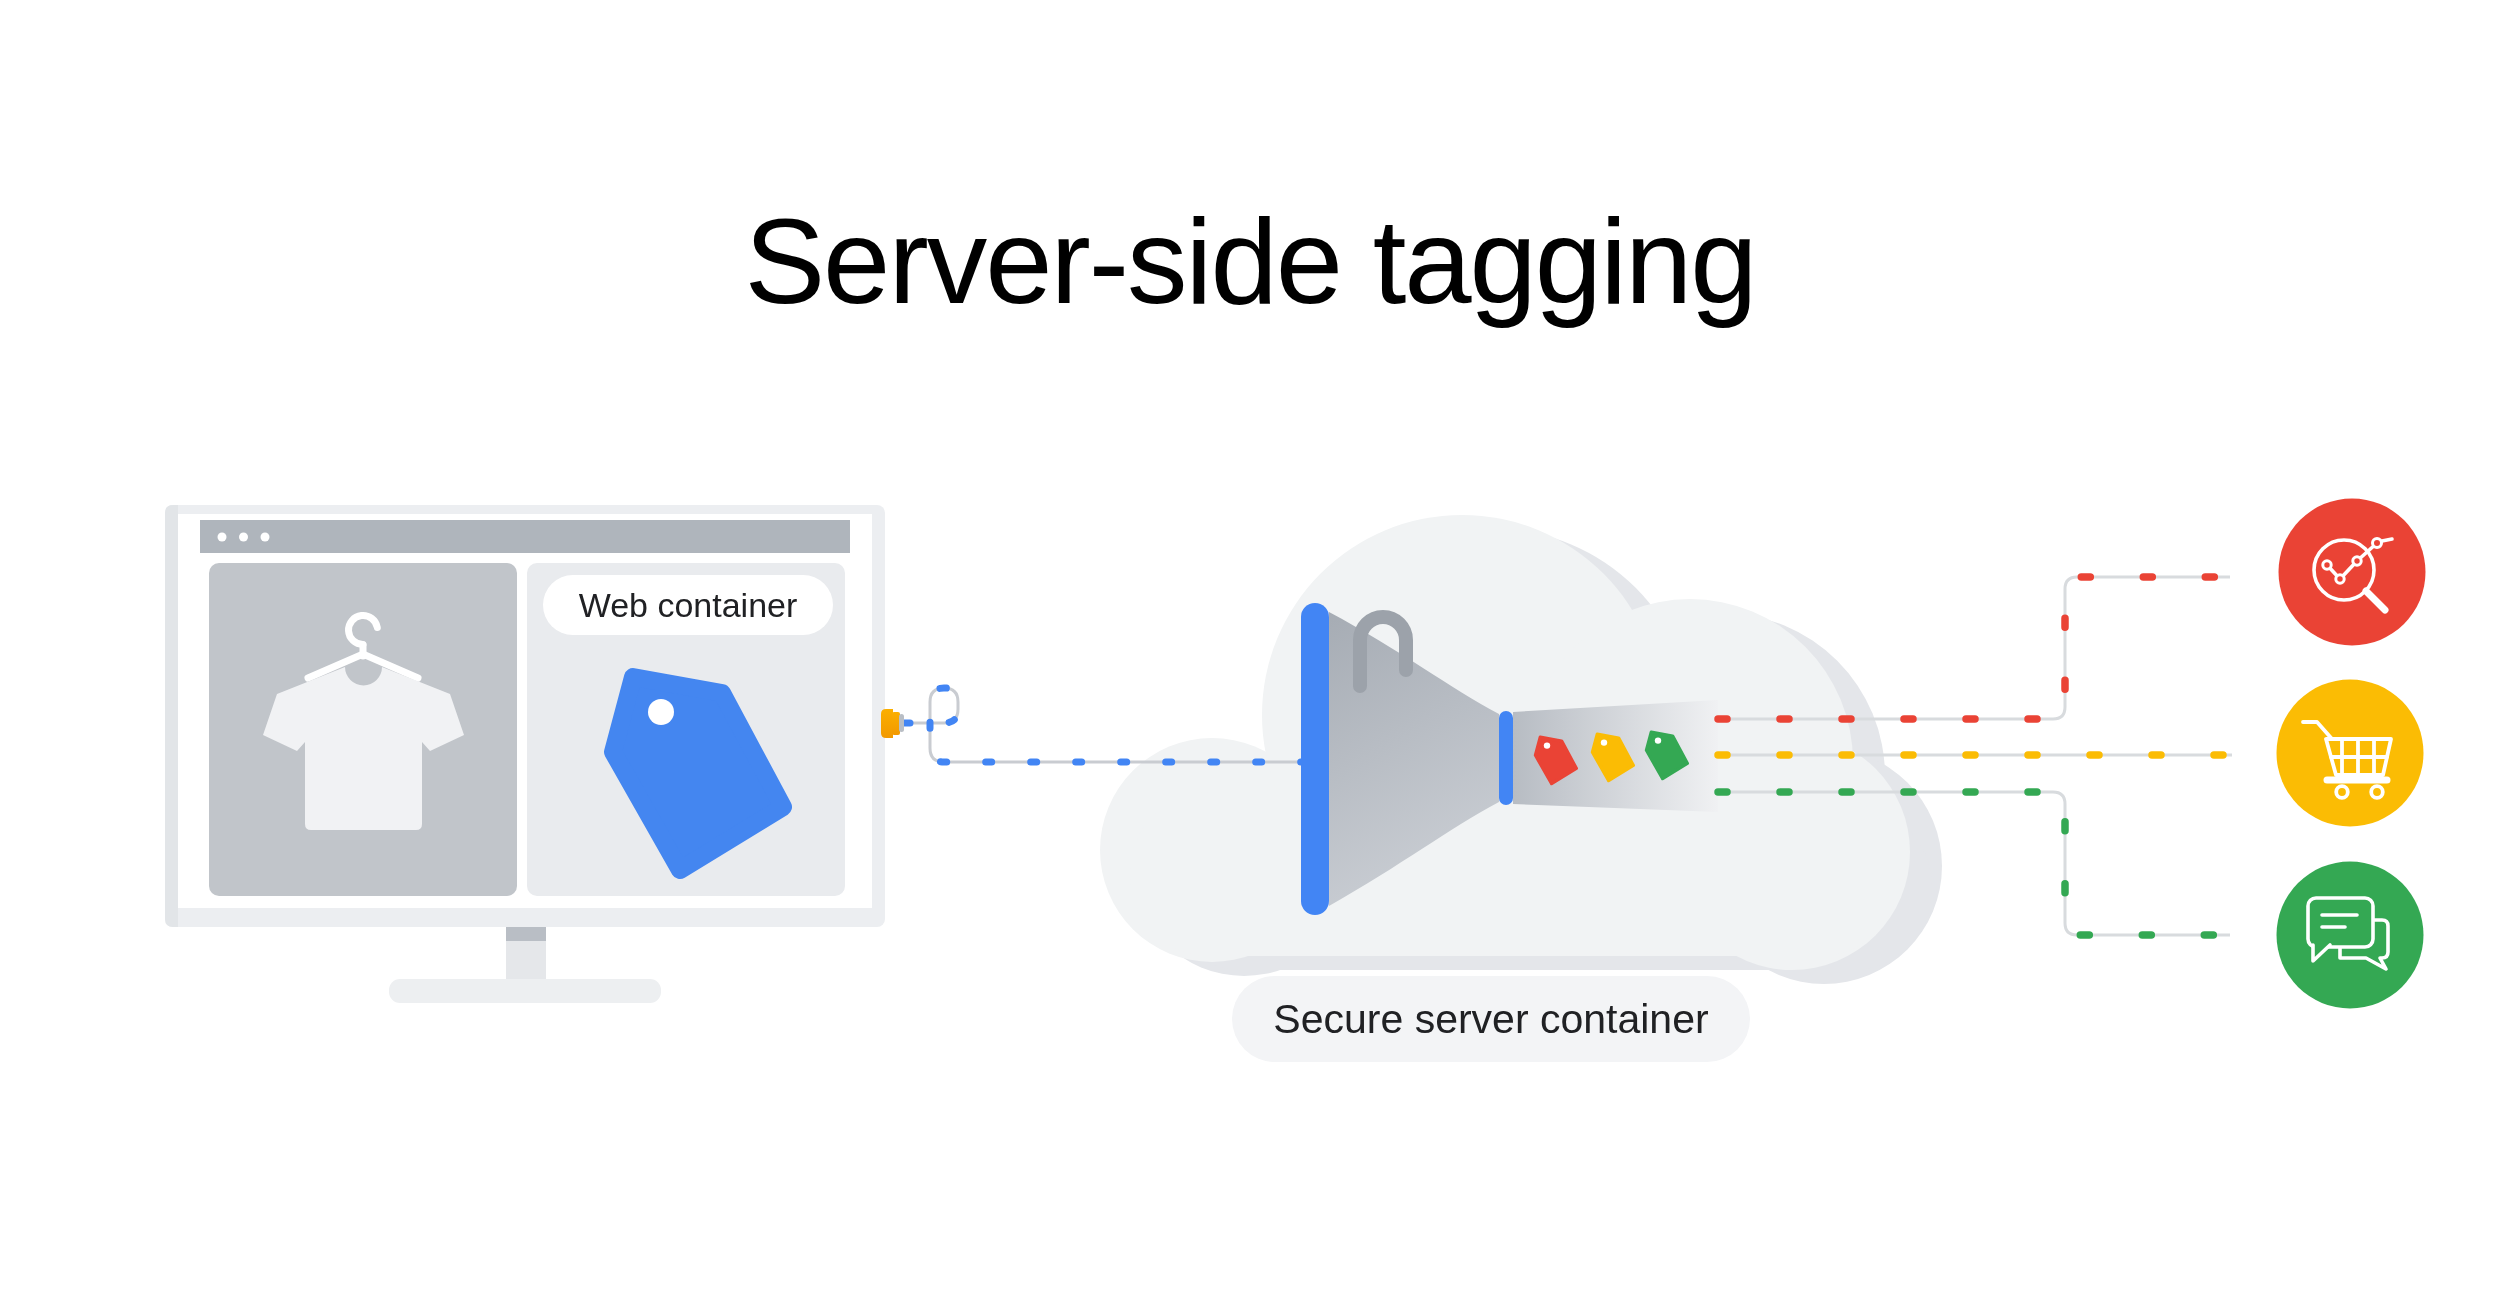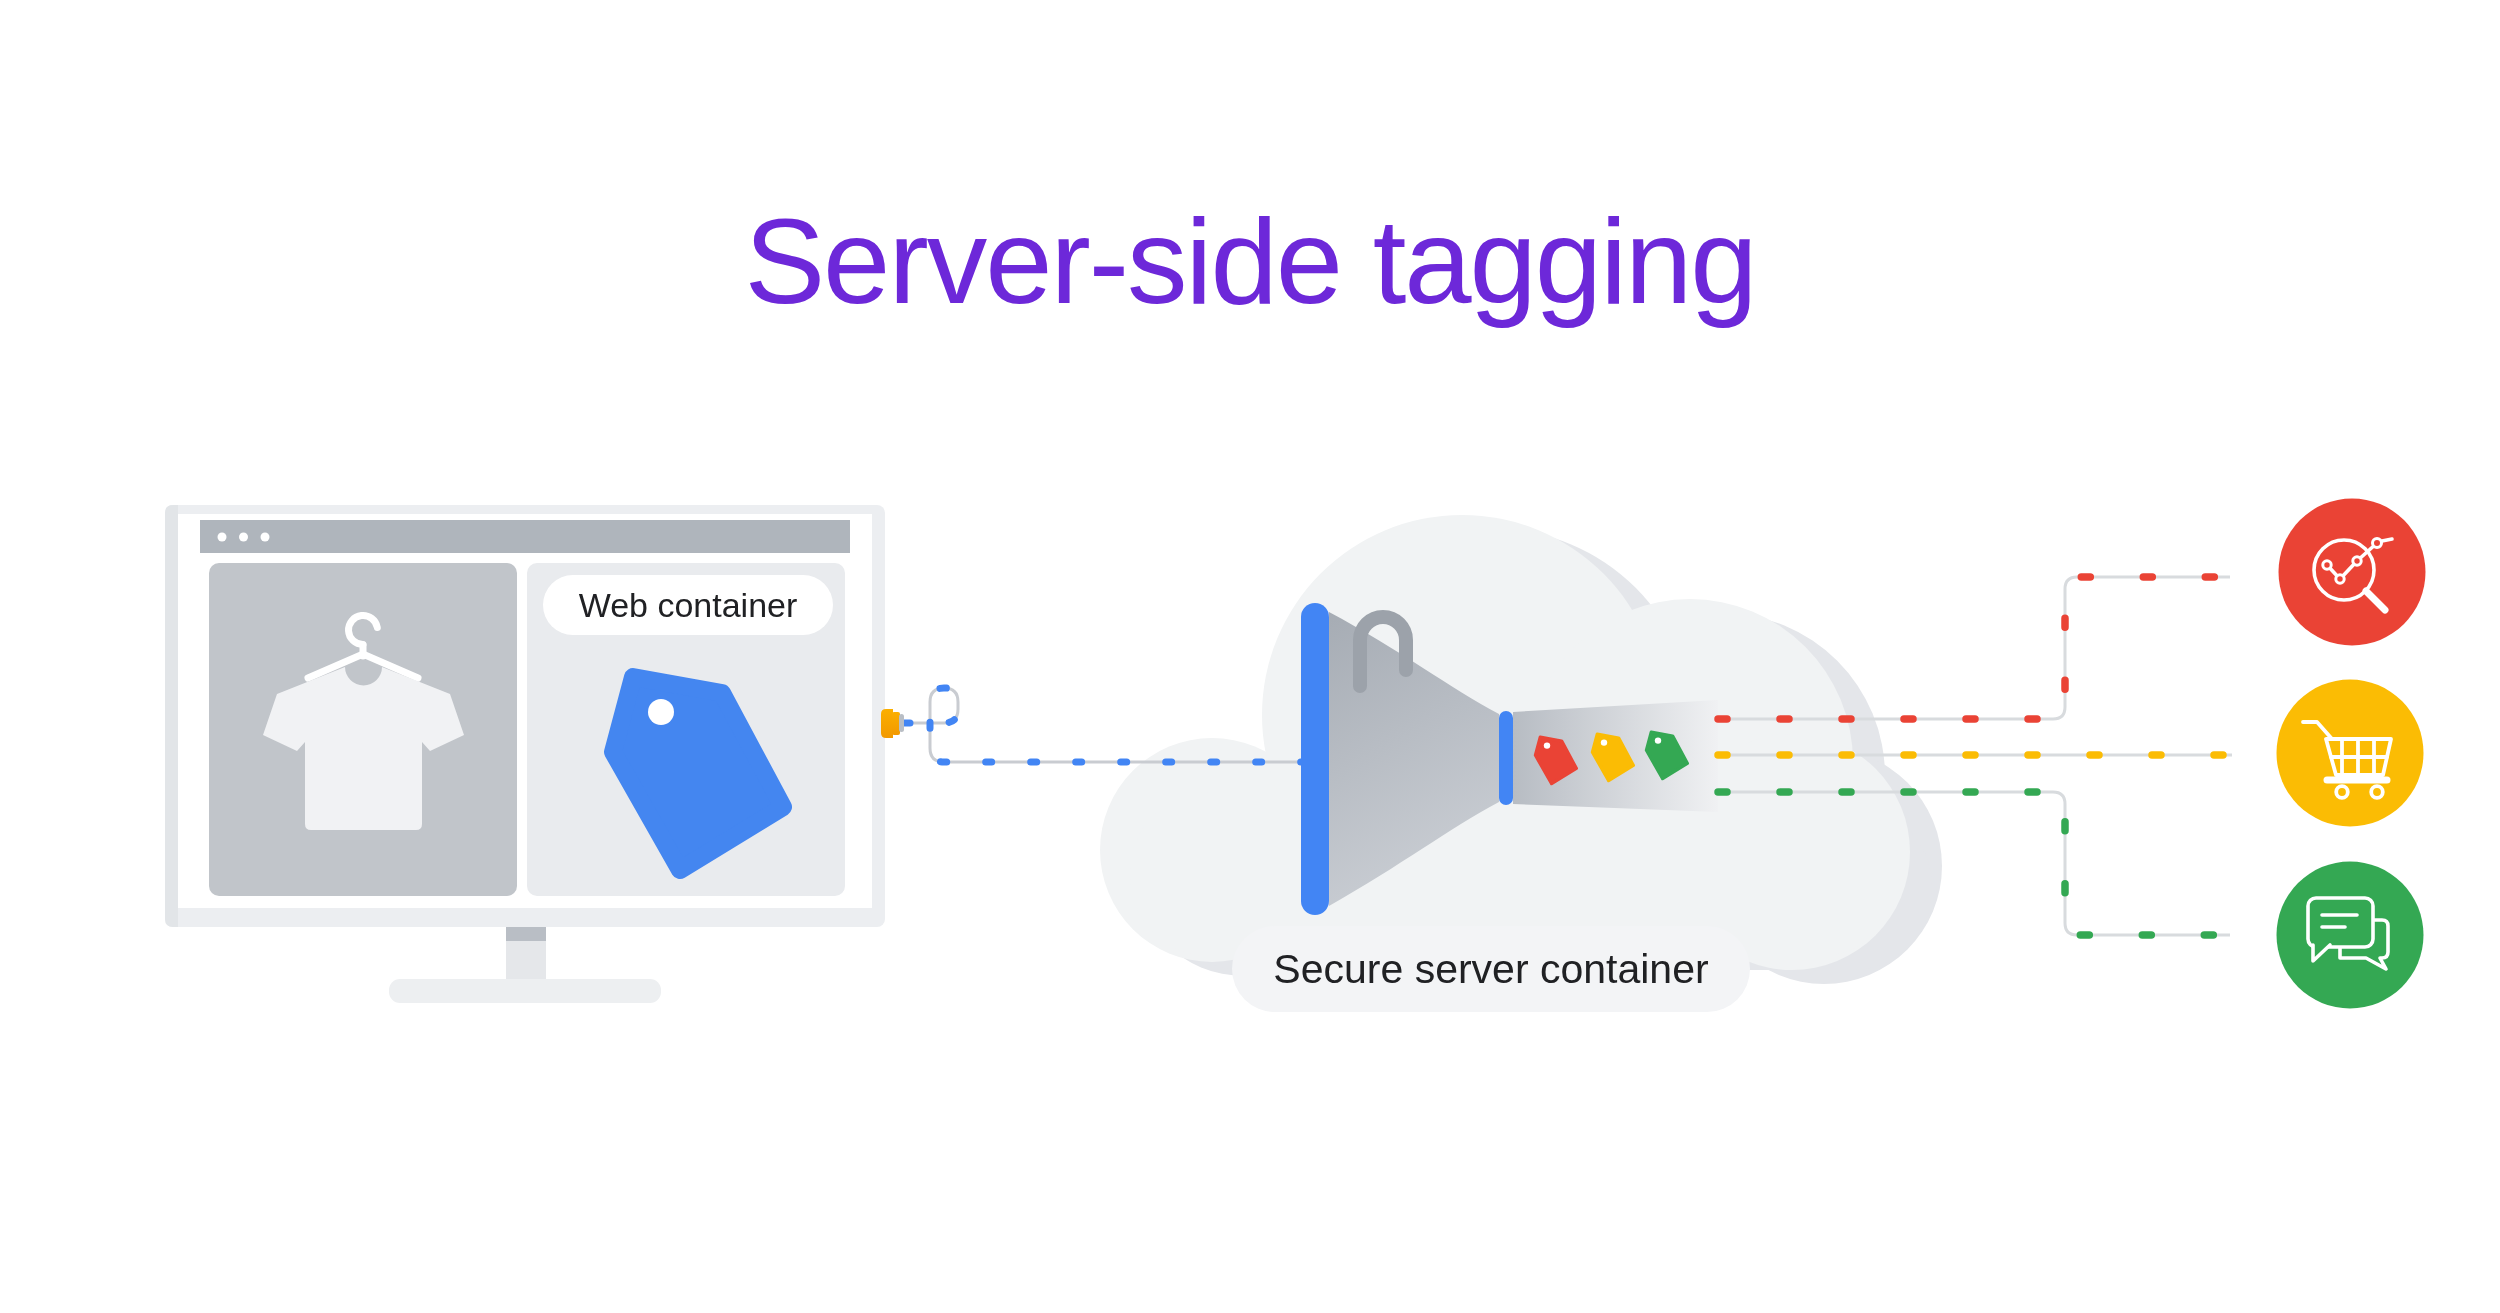--- a/index.html
+++ b/index.html
@@ -26,21 +26,21 @@
     color:#202124;
     font-weight:500;
     white-space:nowrap;
   }
   .pill-web{
     left:543px;top:575px;width:290px;height:60px;
     background:#ffffff;border-radius:35px;
     font-size:34px;
   }
   .pill-secure{
-    left:1232px;top:926px;width:518px;height:86px;
+    left:1232px;top:976px;width:518px;height:86px;
     background:#F3F4F6;border-radius:43px;
     font-size:41px;
   }
 </style>
 </head>
 <body>
 
 <div class="canvas">
 
   <svg class="diagram-svg" width="2500" height="1313" viewBox="0 0 2500 1313">
@@ -183,19 +183,19 @@
       </g>
 
       <g>
         <path d="M 886 709 H 893 V 738 H 886 Q 881 738 881 733 V 714 Q 881 709 886 709 Z" fill="url(#plugGrad)"></path>
         <rect x="892" y="712" width="8" height="23" rx="2" fill="url(#plugGrad)"></rect>
         <rect x="899" y="714" width="5" height="18" rx="2.5" fill="#B9BEC5"></rect>
       </g>
     </g>
   </svg>
 
-  <h1 class="page-title" style="color: #6d28d9;">Server-side tagging</h1>
+  <h1 class="page-title" style="color: #000000;">Server-side tagging</h1>
 
   <div class="pill pill-web">Web container</div>
 
   <div class="pill pill-secure">Secure server container</div>
 
 </div>
 
 </body></html>

